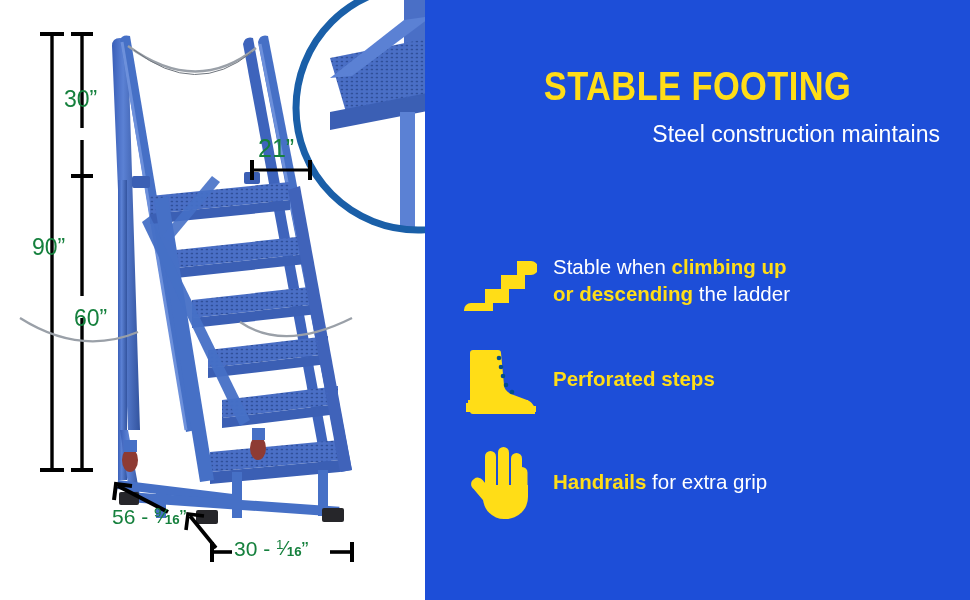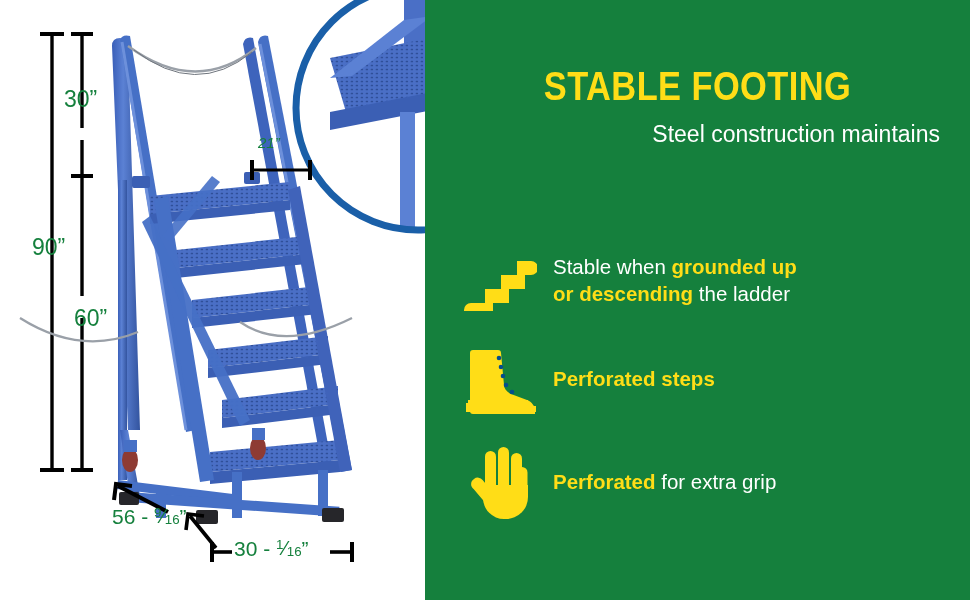--- a/index.html
+++ b/index.html
@@ -22,21 +22,21 @@
     left: 0; top: 0;
     width: 425px; height: 600px;
     background: #ffffff;
   }
 
   
   #right-panel {
     position: absolute;
     left: 425px; top: 0;
     width: 545px; height: 600px;
-    background: #15803d;
+    background: #1d4ed8;
   }
 
   .headline {
     position: absolute;
     left: 0; top: 66px;
     width: 545px;
     text-align: center;
     color: #FFDD17;
     font-family: "Liberation Sans Narrow", "Liberation Sans", sans-serif;
     font-weight: bold;
@@ -88,32 +88,32 @@
     position: absolute;
     color: #15803d;
     font-family: "Liberation Sans", sans-serif;
     font-size: 22px;
     font-weight: 400;
     white-space: nowrap;
   }
   #label-90  { left: 32px;  top: 234px; font-size: 23px; text-align: right; }
   #label-30  { left: 64px;  top: 86px;  font-size: 23px; }
   #label-60  { left: 60px;  top: 305px; font-size: 23px; margin-left: 14px; }
-  #label-21  { left: 258px; top: 134px; font-size: 15px; font-style: italic; }
+  #label-21  { left: 258px; top: 134px; font-size: 25px; }
   #label-56  { left: 112px; top: 505px; font-size: 21px; }
   #label-30b { left: 234px; top: 537px; font-size: 21px; }
 
   .frac {
     display: inline-block;
     position: relative;
     top: -1px;
     font-size: 0.96em;
   }
   .frac sup { font-size: 0.66em; vertical-align: 0.42em; }
-  .frac sub { font-size: 0.66em; vertical-align: -0.06em; }
+  .frac sub { font-size: 0.66em; vertical-align: -0.06em; font-weight: bold; }
 
   svg.art { position: absolute; left: 0; top: 0; }
 </style>
 </head>
 <body>
 
 <div id="root">
 
   <div id="left-panel">
 
@@ -296,21 +296,21 @@
 
     <div class="feature" id="feature-1">
       <div class="feature-icon">
         <svg width="76" height="62" viewBox="0 0 76 62" aria-hidden="true">
           <path d="M8 54 h16 v-14 h16 v-14 h16 v-14 h14
                    a7 7 0 0 1 0 14 h-6 v14 h-16 v14 h-16 v14 h-22
                    a7 7 0 0 1 0 -14 z" fill="#FFDD17"></path>
         </svg>
       </div>
       <div class="feature-text">
-        <span>Stable when </span><b>grounded up</b><br>
+        <span>Stable when </span><b>climbing up</b><br>
         <b>or descending</b><span> the ladder</span>
       </div>
     </div>
 
     <div class="feature" id="feature-2">
       <div class="feature-icon">
         <svg width="82" height="70" viewBox="0 0 82 70" aria-hidden="true">
           <path d="M14 6 h26 c2 0 3 1 3 3 l3 32 c0 4 3 7 7 9 l16 6
                    c5 2 8 6 8 11 v3 h-62 c-2 0 -3 -1 -3 -3 v-58 c0 -2 1 -3 3 -3 z" fill="#FFDD17"></path>
           <g fill="#044E8C">
@@ -337,18 +337,18 @@
             <rect x="22" y="6" width="11" height="40" rx="5.5"></rect>
             <rect x="35" y="2" width="11" height="44" rx="5.5"></rect>
             <rect x="48" y="8" width="11" height="38" rx="5.5"></rect>
             <path d="M59 22 a5.5 5.5 0 0 1 5.5 5.5 v18 a5.5 5.5 0 0 1 -11 0 v-18 a5.5 5.5 0 0 1 5.5 -5.5 z"></path>
             <path d="M11 34 a6 6 0 0 1 8.6 1 l10 12 -8 10 -11 -13 a6 6 0 0 1 0.4 -10 z"></path>
             <path d="M20 40 h45 v12 a22 22 0 0 1 -22 22 h-2 a21 21 0 0 1 -21 -21 z"></path>
           </g>
         </svg>
       </div>
       <div class="feature-text">
-        <b>Perforated</b><span> for extra grip</span>
+        <b>Handrails</b><span> for extra grip</span>
       </div>
     </div>
 
   </div>
 </div>
 
 </body></html>

